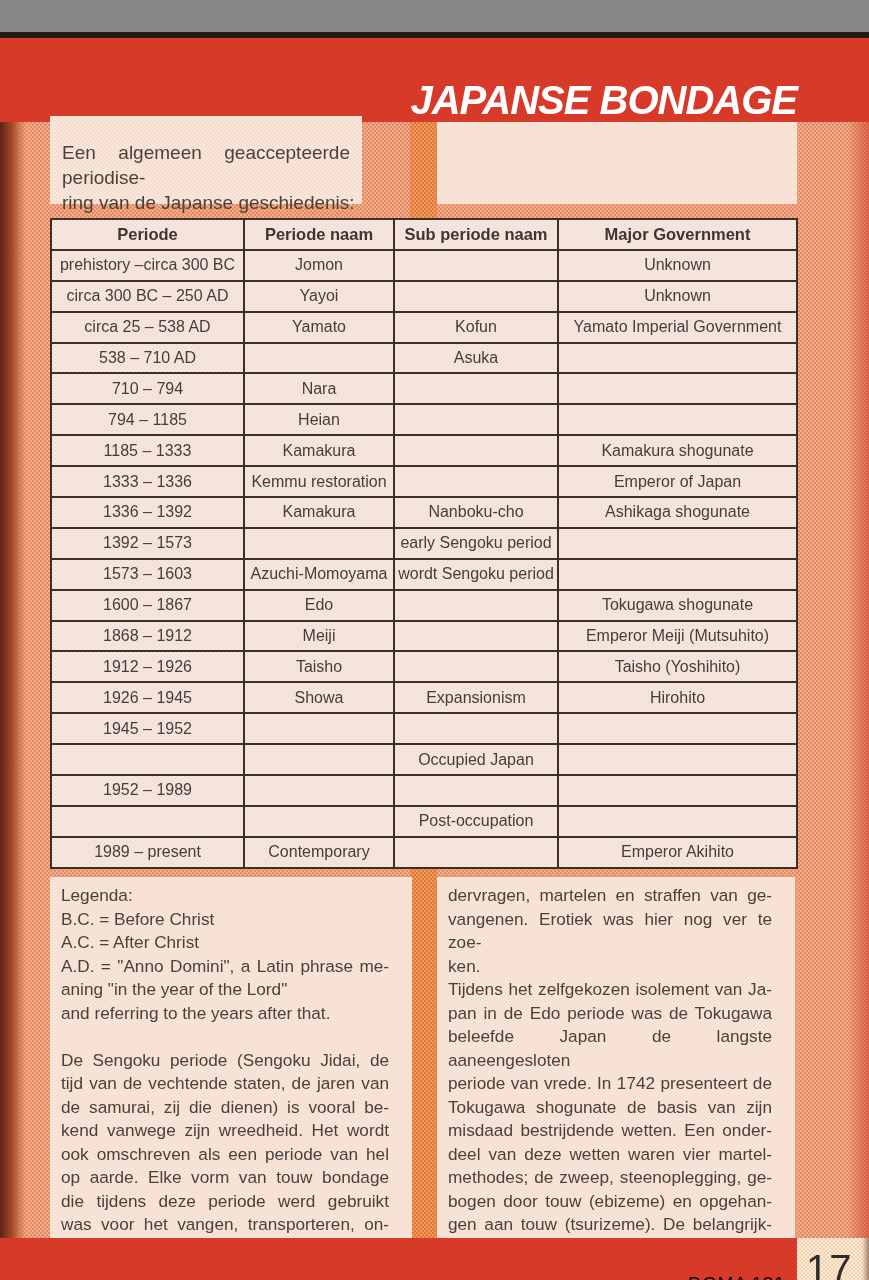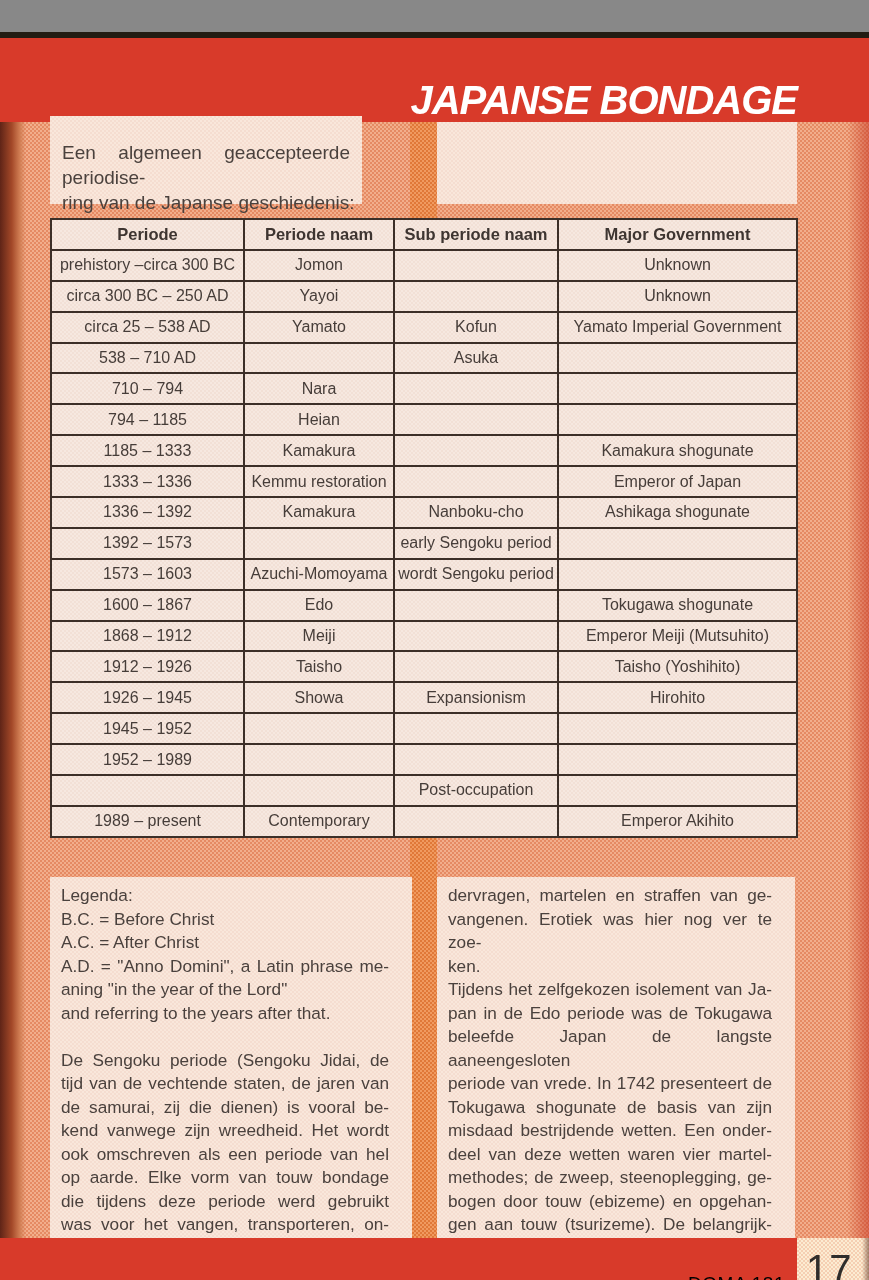--- a/index.html
+++ b/index.html
@@ -203,20 +203,26 @@
         <tr>
           <td>1926 – 1945</td>
           <td>Showa</td>
           <td>Expansionism</td>
           <td>Hirohito</td>
         </tr>
         <tr>
           <td>1945 – 1952</td>
           <td></td>
           <td></td>
+          <td></td>
+        </tr>
+        <tr>
+          <td></td>
+          <td></td>
+          <td>Occupied Japan</td>
           <td></td>
         </tr>
         <tr>
           <td>1952 – 1989</td>
           <td></td>
           <td></td>
           <td></td>
         </tr>
         <tr>
           <td></td>

